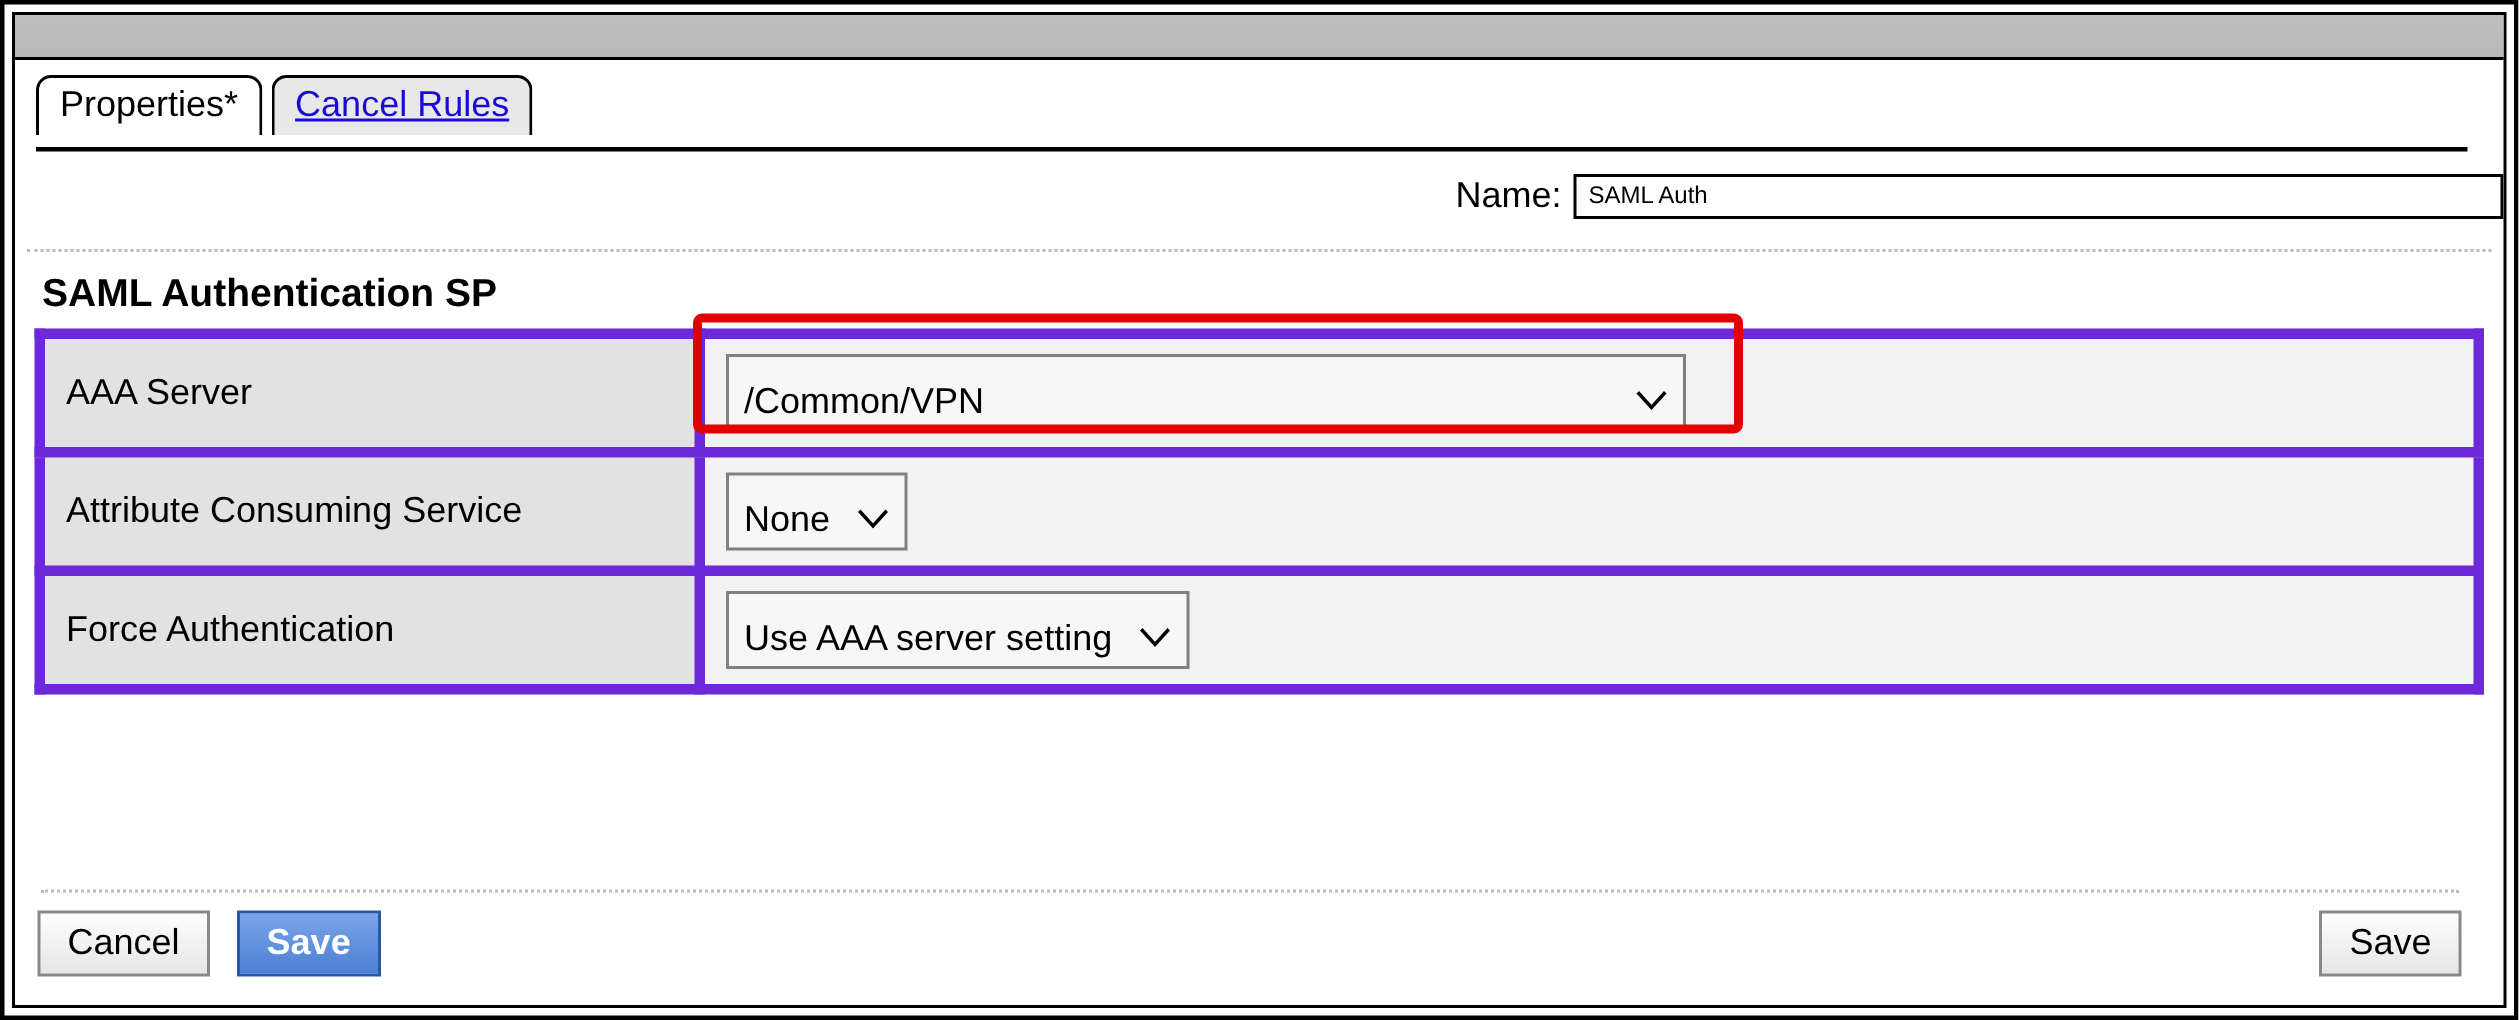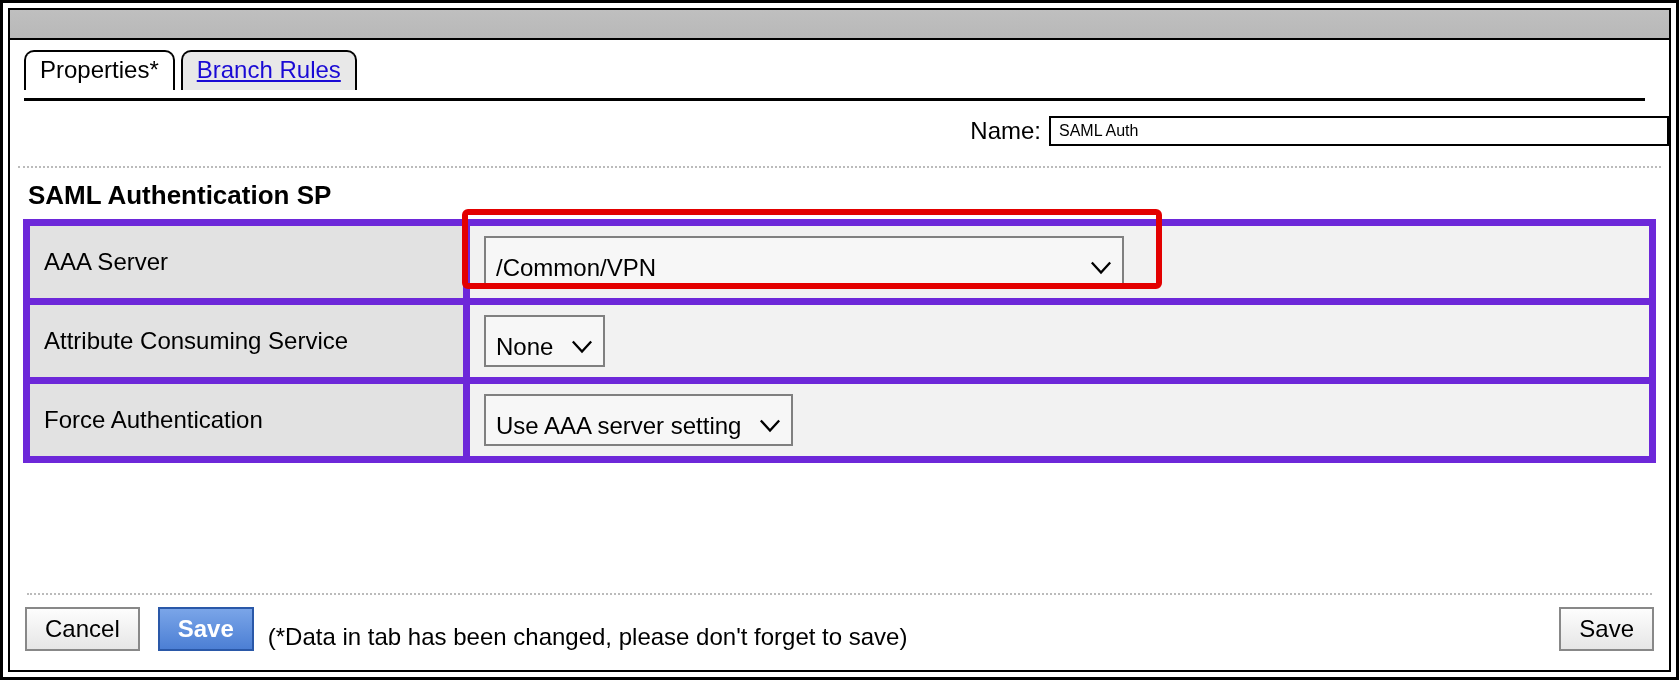--- a/index.html
+++ b/index.html
@@ -27,21 +27,21 @@
   table.props { width:calc(100% - 26px); margin:0 13px; border-collapse:collapse; }
   table.props td { border:7px solid #6d28d9; background:#f2f2f2; padding:10px 14px; font-size:24px; vertical-align:middle; }
   table.props td.labelcell { background:#e2e2e2; width:440px; }
   
   .select { display:inline-flex; align-items:center; border:2px solid #808080; background:#f7f7f7; padding:16px 10px 4px 10px; font-size:24px; cursor:pointer; }
   .select .caret { margin-left:18px; }
   .select.wide { width:640px; justify-content:space-between; }
   
   .highlight-box { position:absolute; border:6px solid #e30000; border-radius:6px; pointer-events:none; }
   
-  .footer { position:absolute; left:5px; right:5px; bottom:5px; padding:14px 10px 14px 10px; display:flex; align-items:flex-end; }
+  .footer { position:absolute; left:5px; right:18px; bottom:5px; padding:14px 10px 14px 10px; display:flex; align-items:center; }
   .footer-sep { position:absolute; left:12px; right:12px; top:0; border-top:2px dotted #bbb; }
   .btn { font-size:24px; padding:6px 18px; border:2px solid #888; background:linear-gradient(#fdfdfd,#e6e6e6); cursor:pointer; font-family:inherit; }
   .btn.save { background:linear-gradient(#7aa5e8,#4c7fd4); color:#fff; font-weight:bold; border:2px solid #2a58a8; margin-left:18px; }
   .footer .msg { margin-left:14px; font-size:24px; }
   .footer .help { margin-left:auto; }
   
   svg.chev { width:22px; height:16px; }
 </style>
 </head>
 <body>
@@ -49,21 +49,21 @@
 <div class="outer">
   <div class="inner">
     <div class="titlebar"></div>
     <div class="content">
       <div style="position:relative;">
         <div class="tabs-row">
           <div class="tab active">
             <span>Properties*</span>
           </div>
           <div class="tab inactive">
-            <a href="#">Branch Rules</a>
+            <a href="#">Cancel Rules</a>
           </div>
         </div>
         <div class="tabs-underline"></div>
       </div>
 
       <div class="name-row">
         <label>Name:</label>
         <input type="text" value="SAML Auth" style="">
       </div>
 
@@ -119,19 +119,18 @@
     </div>
 
     <div class="footer">
       <div class="footer-sep"></div>
       <button class="btn">
         <span>Cancel</span>
       </button>
       <button class="btn save">
         <span>Save</span>
       </button>
-      <span class="msg">(*Data in tab has been changed, please don't forget to save)</span>
       <button class="btn help">
         <span>Save</span>
       </button>
     </div>
   </div>
 </div>
 
 </body></html>

